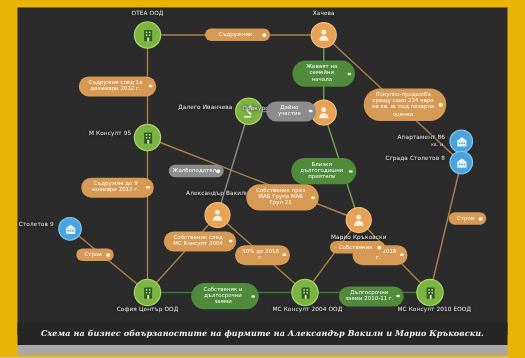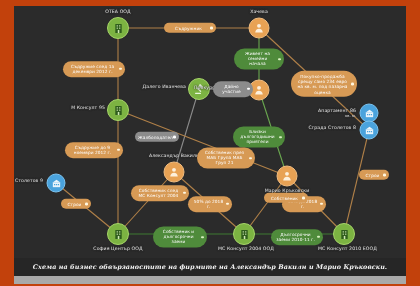--- a/index.html
+++ b/index.html
@@ -5,21 +5,21 @@
   * { box-sizing: border-box; margin: 0; padding: 0; }
   html, body {
     width: 420px; height: 286px;
     background: #ffffff;
     font-family: "DejaVu Sans", "Liberation Sans", sans-serif;
     overflow: hidden;
   }
   #canvas {
     position: relative;
     width: 420px; height: 286px;
-    background: #c2410c;
+    background: #eab308;
   }
   
   #plate {
     position: absolute;
     left: 14px; top: 6px;
     width: 392px; height: 262px;
     background: #2b2b2b;
     overflow: hidden;
   }
   #edges { position: absolute; left: 0; top: 0; width: 392px; height: 262px; }

